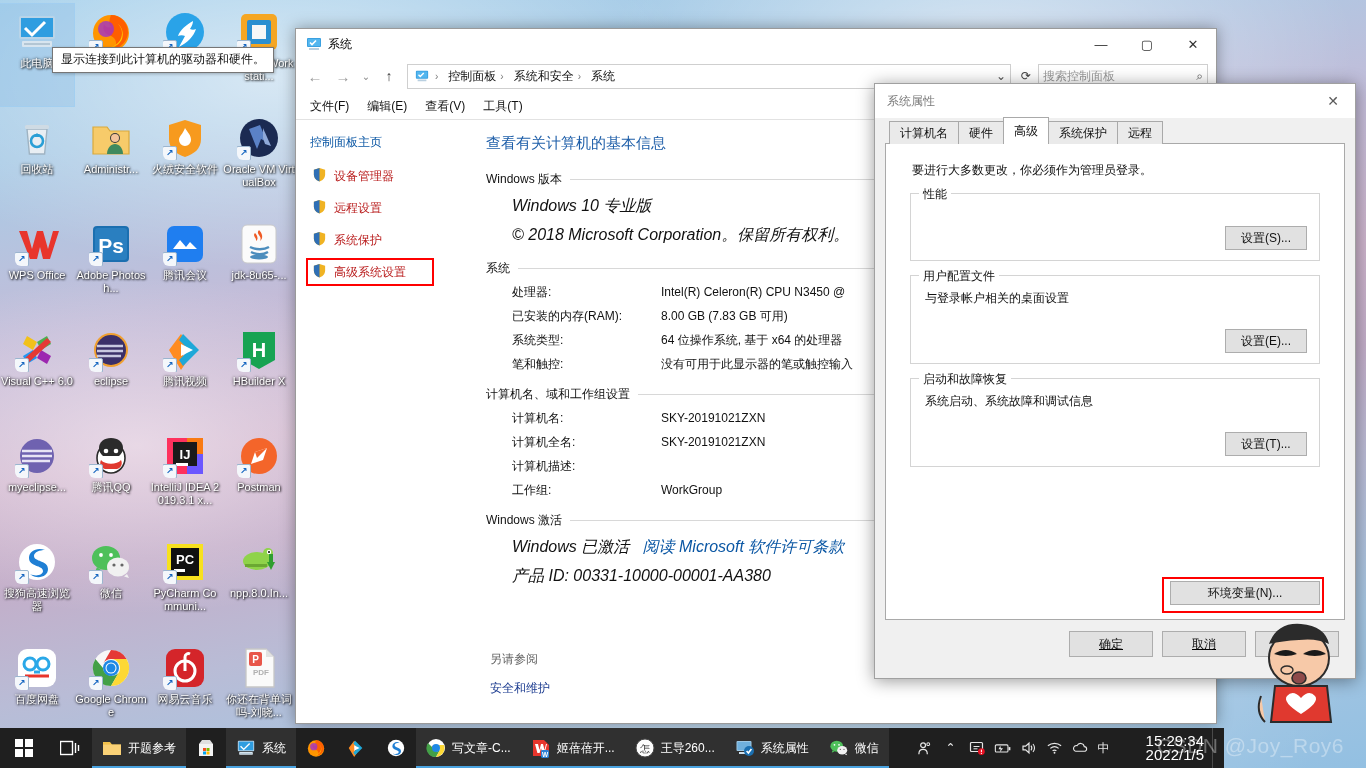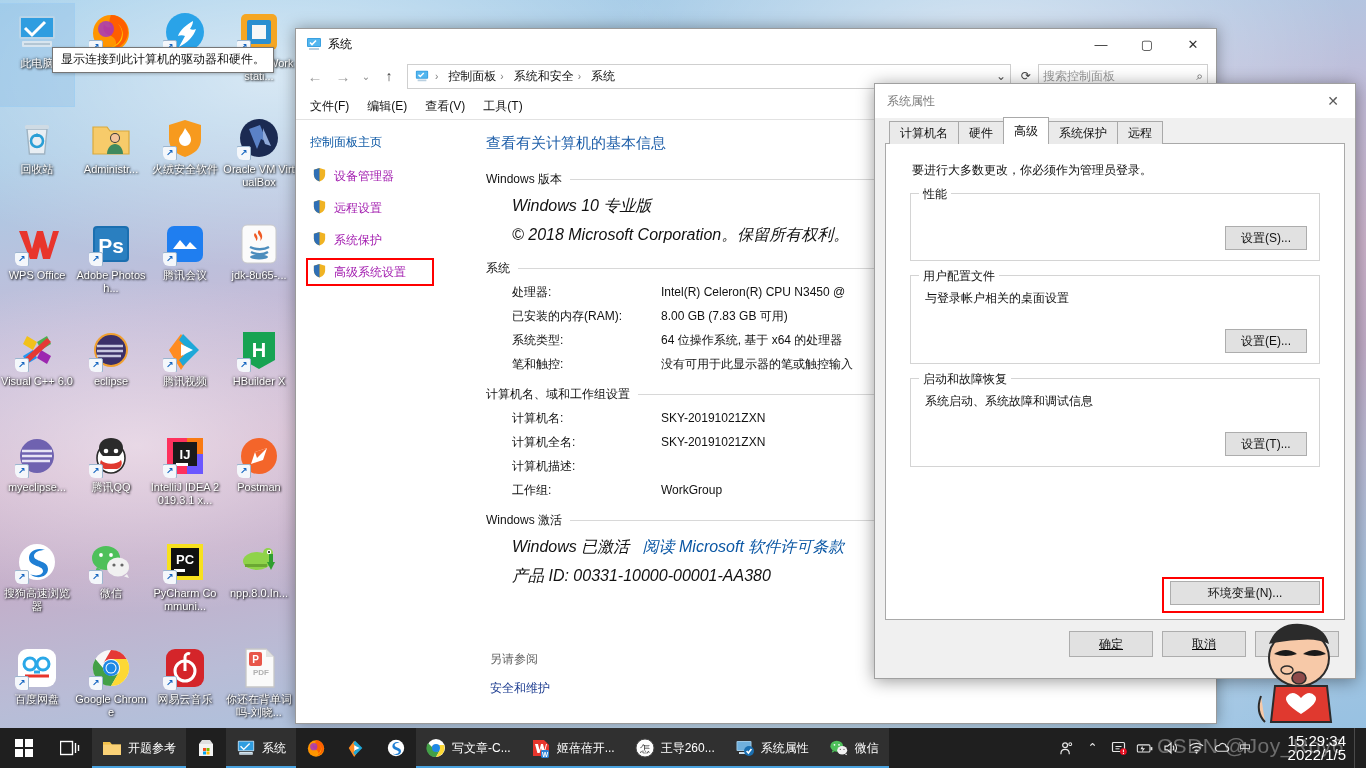--- a/index.html
+++ b/index.html
@@ -78,21 +78,21 @@
     width:160px;height:23px;border:1px solid #cfcfcf;background:#fff;display:flex;align-items:center;
     padding:0 4px;font-size:12px;color:#9a9a9a;
   }
   .searchbox .sicon{margin-left:auto;color:#666;}
 
   .cp-menu{height:26px;display:flex;align-items:center;padding-left:14px;gap:18px;font-size:12px;color:#111;border-bottom:1px solid #e2e2e2;}
   .cp-body{flex:1;display:flex;min-height:0;position:relative;}
 
   .cp-side{width:180px;padding:14px 0 0 14px;box-sizing:border-box;}
   .side-home{color:#0b57a4;font-size:12px;margin-bottom:14px;cursor:pointer;}
-  .side-item{display:flex;align-items:center;gap:7px;margin-bottom:10px;color:#a21caf;font-size:12px;cursor:pointer;position:relative;padding:2px 2px;}
+  .side-item{display:flex;align-items:center;gap:7px;margin-bottom:10px;color:#b91c1c;font-size:12px;cursor:pointer;position:relative;padding:2px 2px;}
   .shield{width:15px;height:15px;flex:none;}
   .hl-box{position:absolute;border:2px solid #ff0000;pointer-events:none;}
 
   .cp-main{flex:1;padding:14px 0 0 10px;box-sizing:border-box;overflow:hidden;position:relative;}
   .cp-h1{color:#1f5fa9;font-size:15px;margin:0 0 18px 0;}
   .sec-head{display:flex;align-items:center;font-size:12px;color:#111;margin:0 0 8px 0;}
   .sec-head .rule{flex:1;height:1px;background:#d8d8d8;margin-left:8px;}
   .row{display:flex;font-size:12px;color:#111;margin:0 0 9px 0;line-height:15px;}
   .row .k{width:175px;padding-left:26px;box-sizing:border-box;}
   .row .v{flex:1;}
@@ -134,21 +134,21 @@
   }
   .env-row{display:flex;justify-content:flex-end;margin-top:auto;position:relative;padding-bottom:4px;}
   .dlg-footer{height:48px;display:flex;align-items:center;justify-content:flex-end;gap:9px;padding-right:6px;text-decoration:underline;}
   .dlg-footer .winbtn-std{min-width:84px;height:26px;}
 
   
   #sticker{position:absolute;right:5px;bottom:42px;width:120px;height:110px;z-index:30;pointer-events:none;}
 
   
   #taskbar{
-    position:absolute;left:0;bottom:0;width:1366px;height:40px;background:#1f1f1f;
+    position:absolute;left:0;bottom:0;width:1224px;height:40px;background:#1f1f1f;
     display:flex;align-items:flex-start;z-index:60;
   }
   .tb-start{width:48px;height:40px;display:flex;align-items:center;justify-content:center;}
   .tb-taskview{width:44px;height:40px;display:flex;align-items:center;justify-content:center;}
   .tb-item{
     height:40px;display:flex;align-items:center;gap:6px;padding:0 10px;color:#fff;font-size:12px;
     position:relative;max-width:118px;white-space:nowrap;overflow:hidden;
   }
   .tb-item.open{background:rgba(255,255,255,.08);}
   .tb-item.open::after{content:"";position:absolute;left:0;right:0;bottom:0;height:2px;background:#4aa3e0;}

